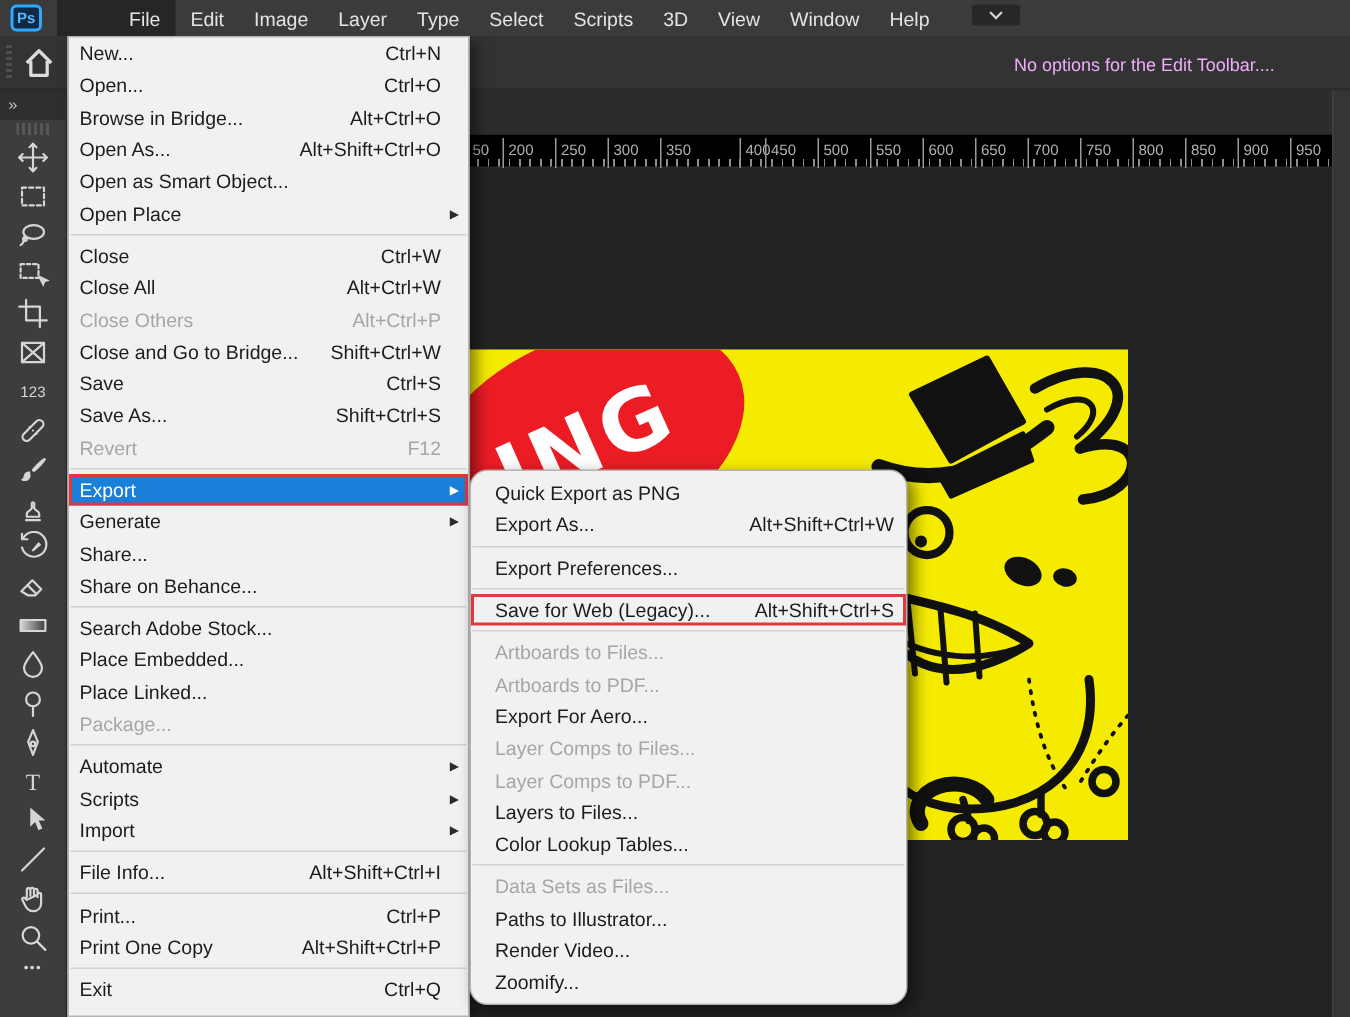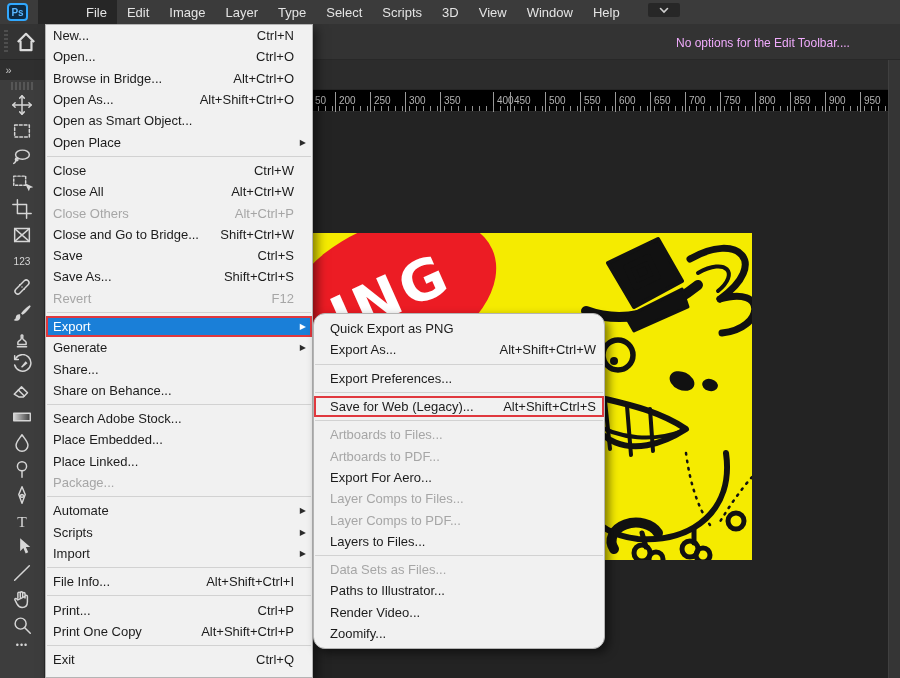--- a/index.html
+++ b/index.html
@@ -504,20 +504,24 @@
         <span class="mi-shortcut"></span>
       </div>
       <div class="mi disabled">
         <span class="mi-label">Layer Comps to PDF...</span>
         <span class="mi-shortcut"></span>
       </div>
       <div class="mi">
         <span class="mi-label">Layers to Files...</span>
         <span class="mi-shortcut"></span>
       </div>
+      <div class="mi">
+        <span class="mi-label">Color Lookup Tables...</span>
+        <span class="mi-shortcut"></span>
+      </div>
       <div class="msep"></div>
       <div class="mi disabled">
         <span class="mi-label">Data Sets as Files...</span>
         <span class="mi-shortcut"></span>
       </div>
       <div class="mi">
         <span class="mi-label">Paths to Illustrator...</span>
         <span class="mi-shortcut"></span>
       </div>
       <div class="mi">

